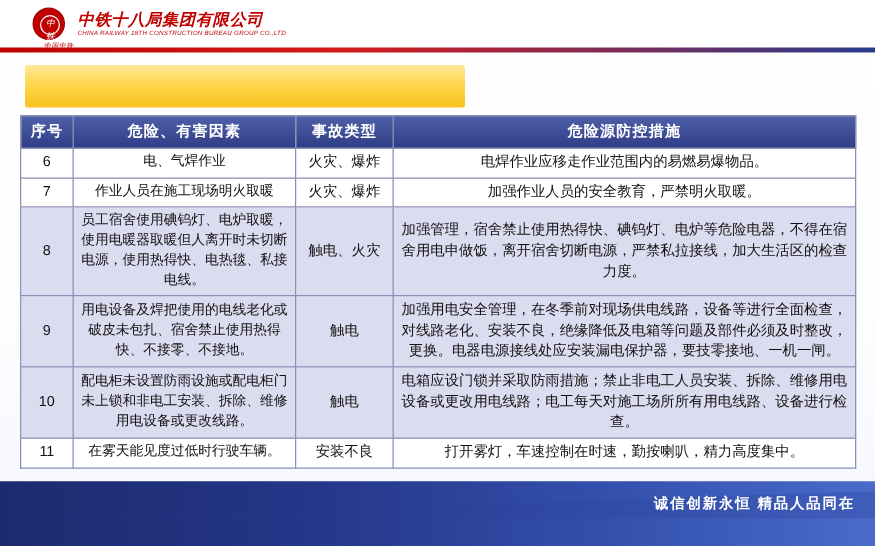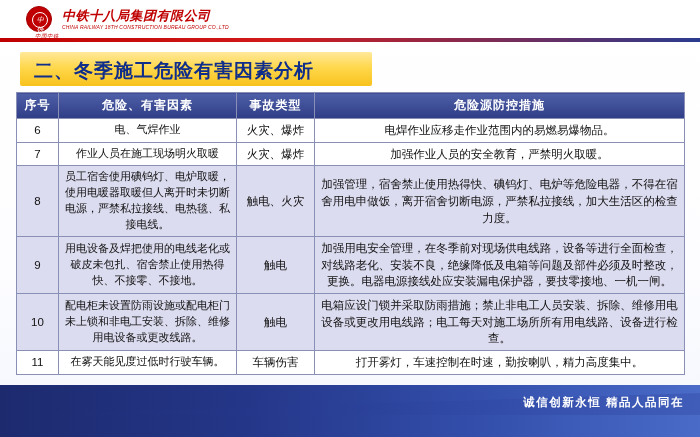--- a/index.html
+++ b/index.html
@@ -207,21 +207,20 @@
       </div>
       <div class="logo-sub">中国中铁</div>
     </div>
     <div class="company-cn">中铁十八局集团有限公司</div>
     <div class="company-en">CHINA RAILWAY 18TH CONSTRUCTION BUREAU GROUP CO.,LTD</div>
     <div class="header-rule"></div>
   </div>
 
   <div class="title-wrap">
     <div class="title-band"></div>
-    <div class="title-text">二、冬季施工危险有害因素分析</div>
   </div>
 
   <div class="table-wrap">
     <table class="main">
       <colgroup>
         <col style="width:42px">
         <col style="width:178px">
         <col style="width:78px">
         <col style="width:370px">
       </colgroup>
@@ -241,40 +240,40 @@
           <td class="c-measure">电焊作业应移走作业范围内的易燃易爆物品。</td>
         </tr>
         <tr class="row-white">
           <td class="c-no">7</td>
           <td class="c-factor">作业人员在施工现场明火取暖</td>
           <td class="c-type">火灾、爆炸</td>
           <td class="c-measure">加强作业人员的安全教育，严禁明火取暖。</td>
         </tr>
         <tr class="row-tint">
           <td class="c-no">8</td>
-          <td class="c-factor">员工宿舍使用碘钨灯、电炉取暖，使用电暖器取暖但人离开时未切断电源，严禁私拉接线、电热毯、私接电线。</td>
+          <td class="c-factor">员工宿舍使用碘钨灯、电炉取暖，使用电暖器取暖但人离开时未切断电源，使用热得快、电热毯、私接电线。</td>
           <td class="c-type">触电、火灾</td>
           <td class="c-measure">加强管理，宿舍禁止使用热得快、碘钨灯、电炉等危险电器，不得在宿舍用电申做饭，离开宿舍切断电源，严禁私拉接线，加大生活区的检查力度。</td>
         </tr>
         <tr class="row-tint">
           <td class="c-no">9</td>
           <td class="c-factor">用电设备及焊把使用的电线老化或破皮未包扎、宿舍禁止使用热得快、不接零、不接地。</td>
           <td class="c-type">触电</td>
           <td class="c-measure">加强用电安全管理，在冬季前对现场供电线路，设备等进行全面检查，对线路老化、安装不良，绝缘降低及电箱等问题及部件必须及时整改，更换。电器电源接线处应安装漏电保护器，要技零接地、一机一闸。</td>
         </tr>
         <tr class="row-tint">
           <td class="c-no">10</td>
           <td class="c-factor">配电柜未设置防雨设施或配电柜门未上锁和非电工安装、拆除、维修用电设备或更改线路。</td>
           <td class="c-type">触电</td>
           <td class="c-measure">电箱应设门锁并采取防雨措施；禁止非电工人员安装、拆除、维修用电设备或更改用电线路；电工每天对施工场所所有用电线路、设备进行检查。</td>
         </tr>
         <tr class="row-white">
           <td class="c-no">11</td>
           <td class="c-factor">在雾天能见度过低时行驶车辆。</td>
-          <td class="c-type">车辆伤害</td>
+          <td class="c-type">安装不良</td>
           <td class="c-measure">打开雾灯，车速控制在时速，勤按喇叭，精力高度集中。</td>
         </tr>
       </tbody>
     </table>
   </div>
 
   <div class="footer">
     <div class="footer-swoosh"></div>
     <div class="footer-text">诚信创新永恒  精品人品同在</div>
   </div>

